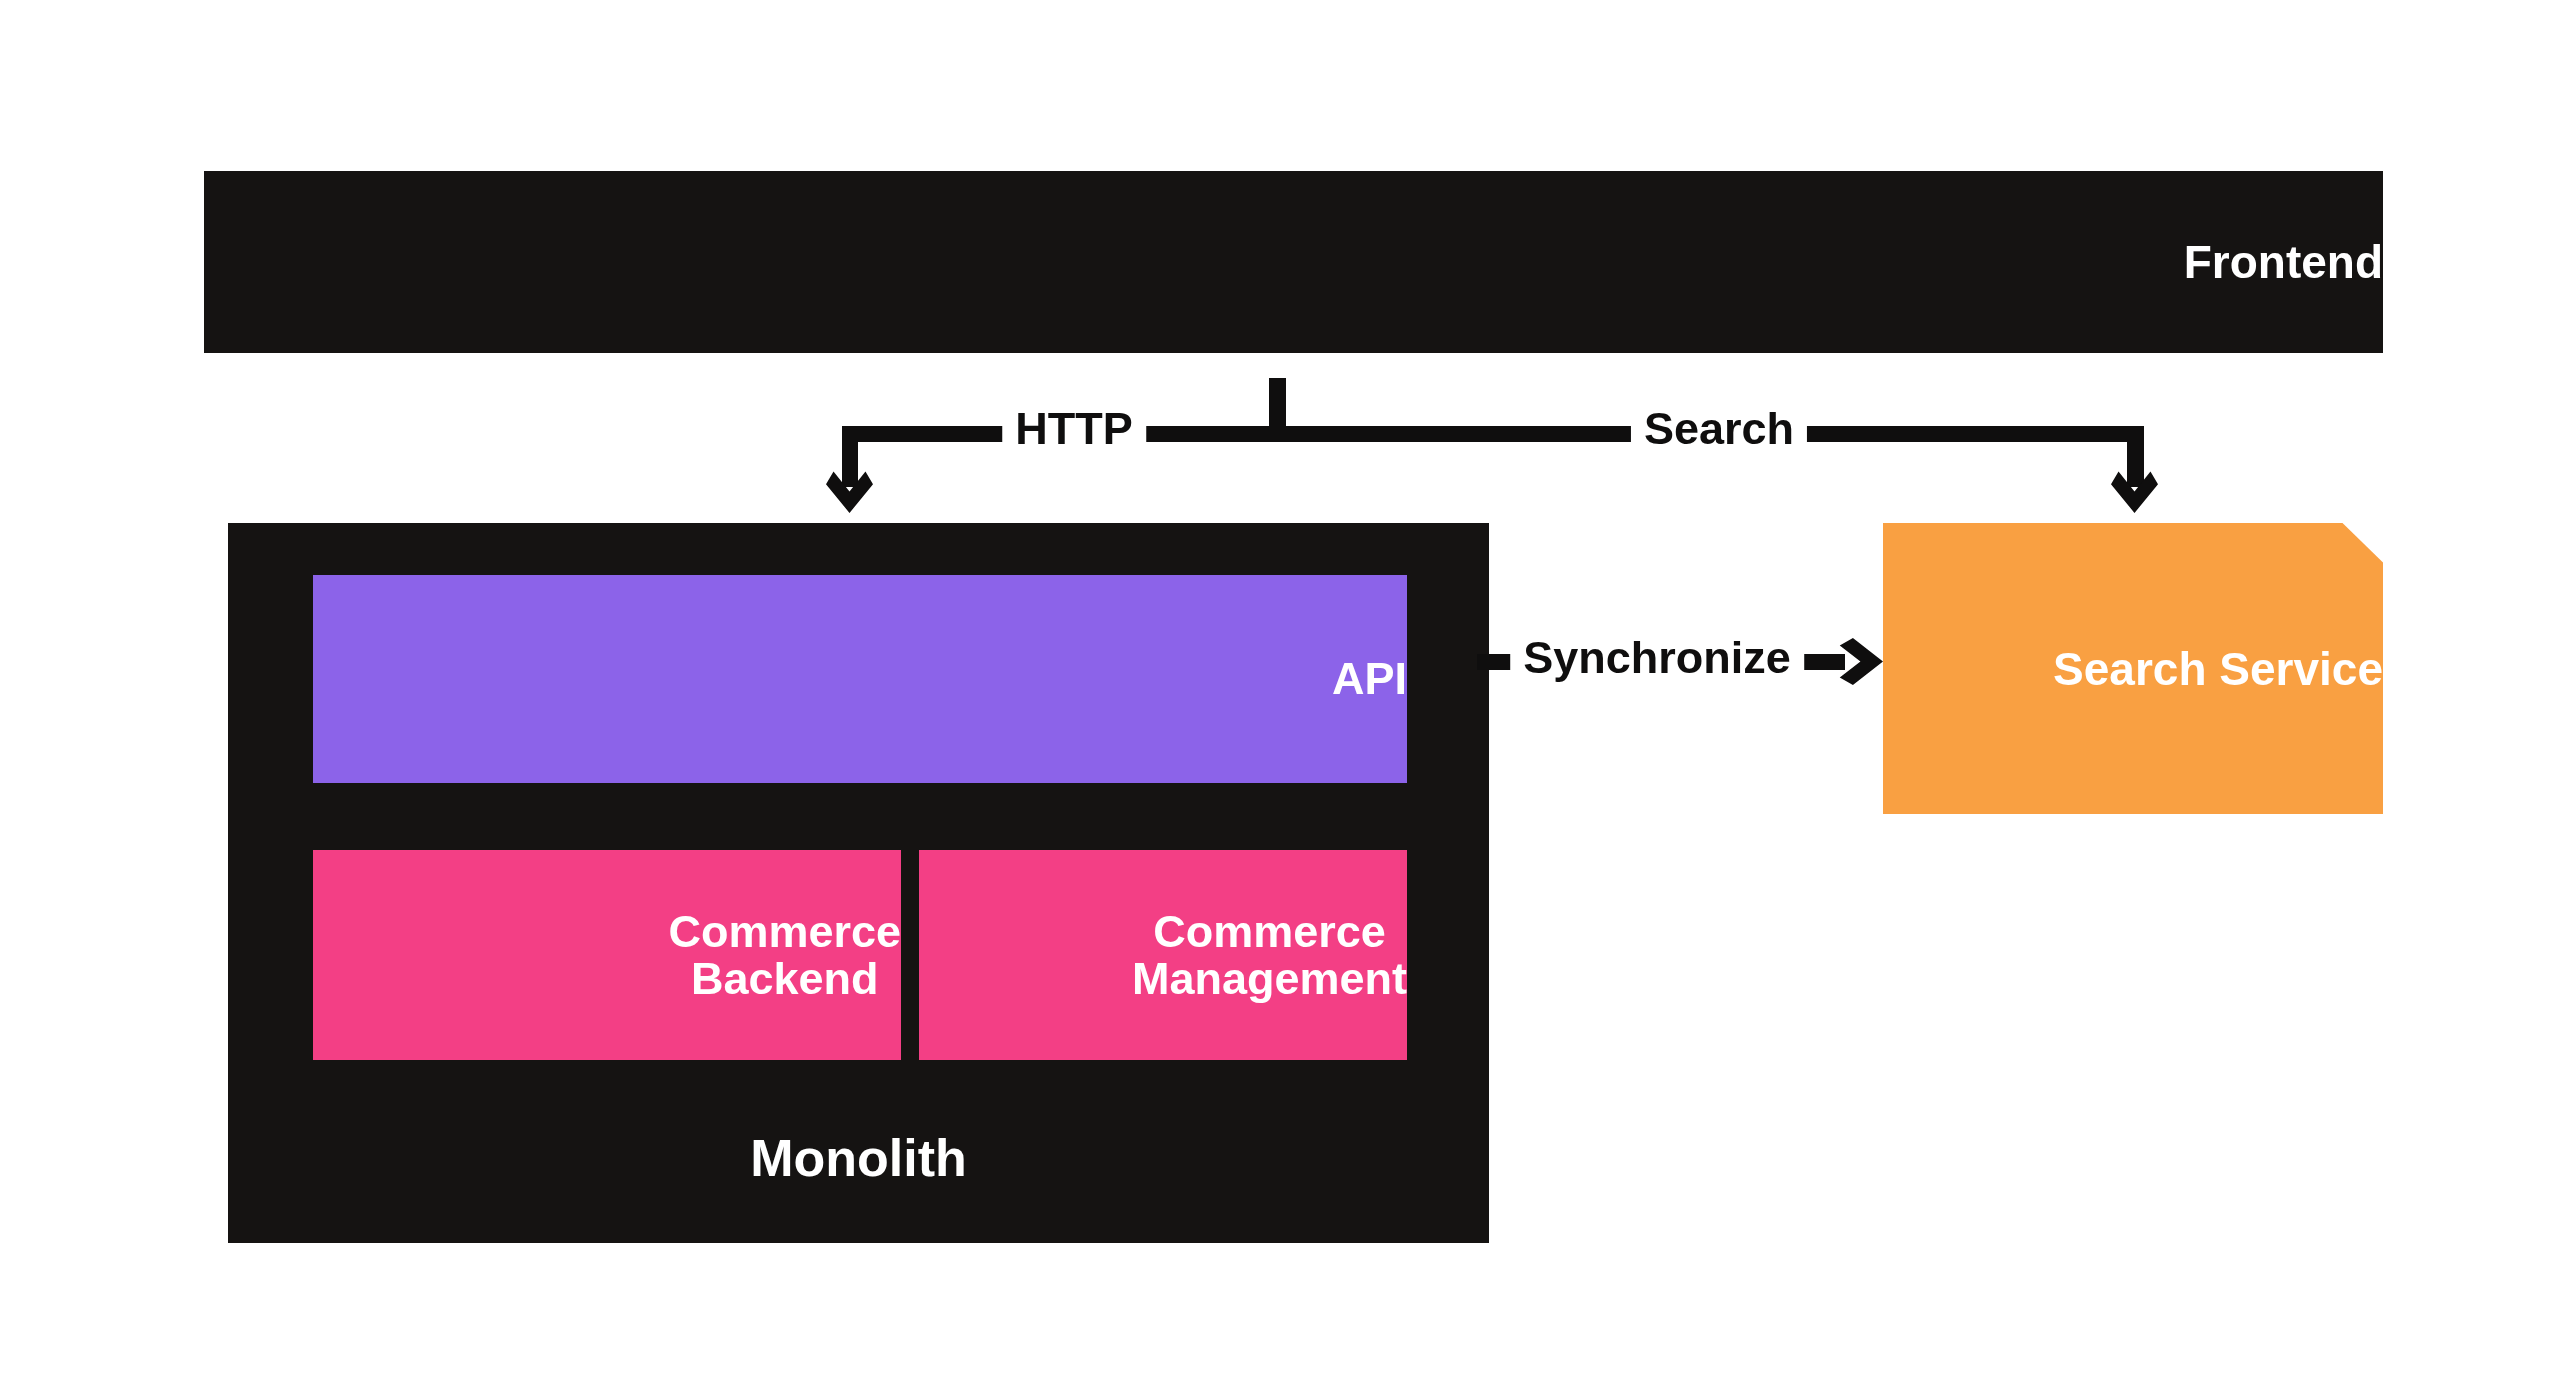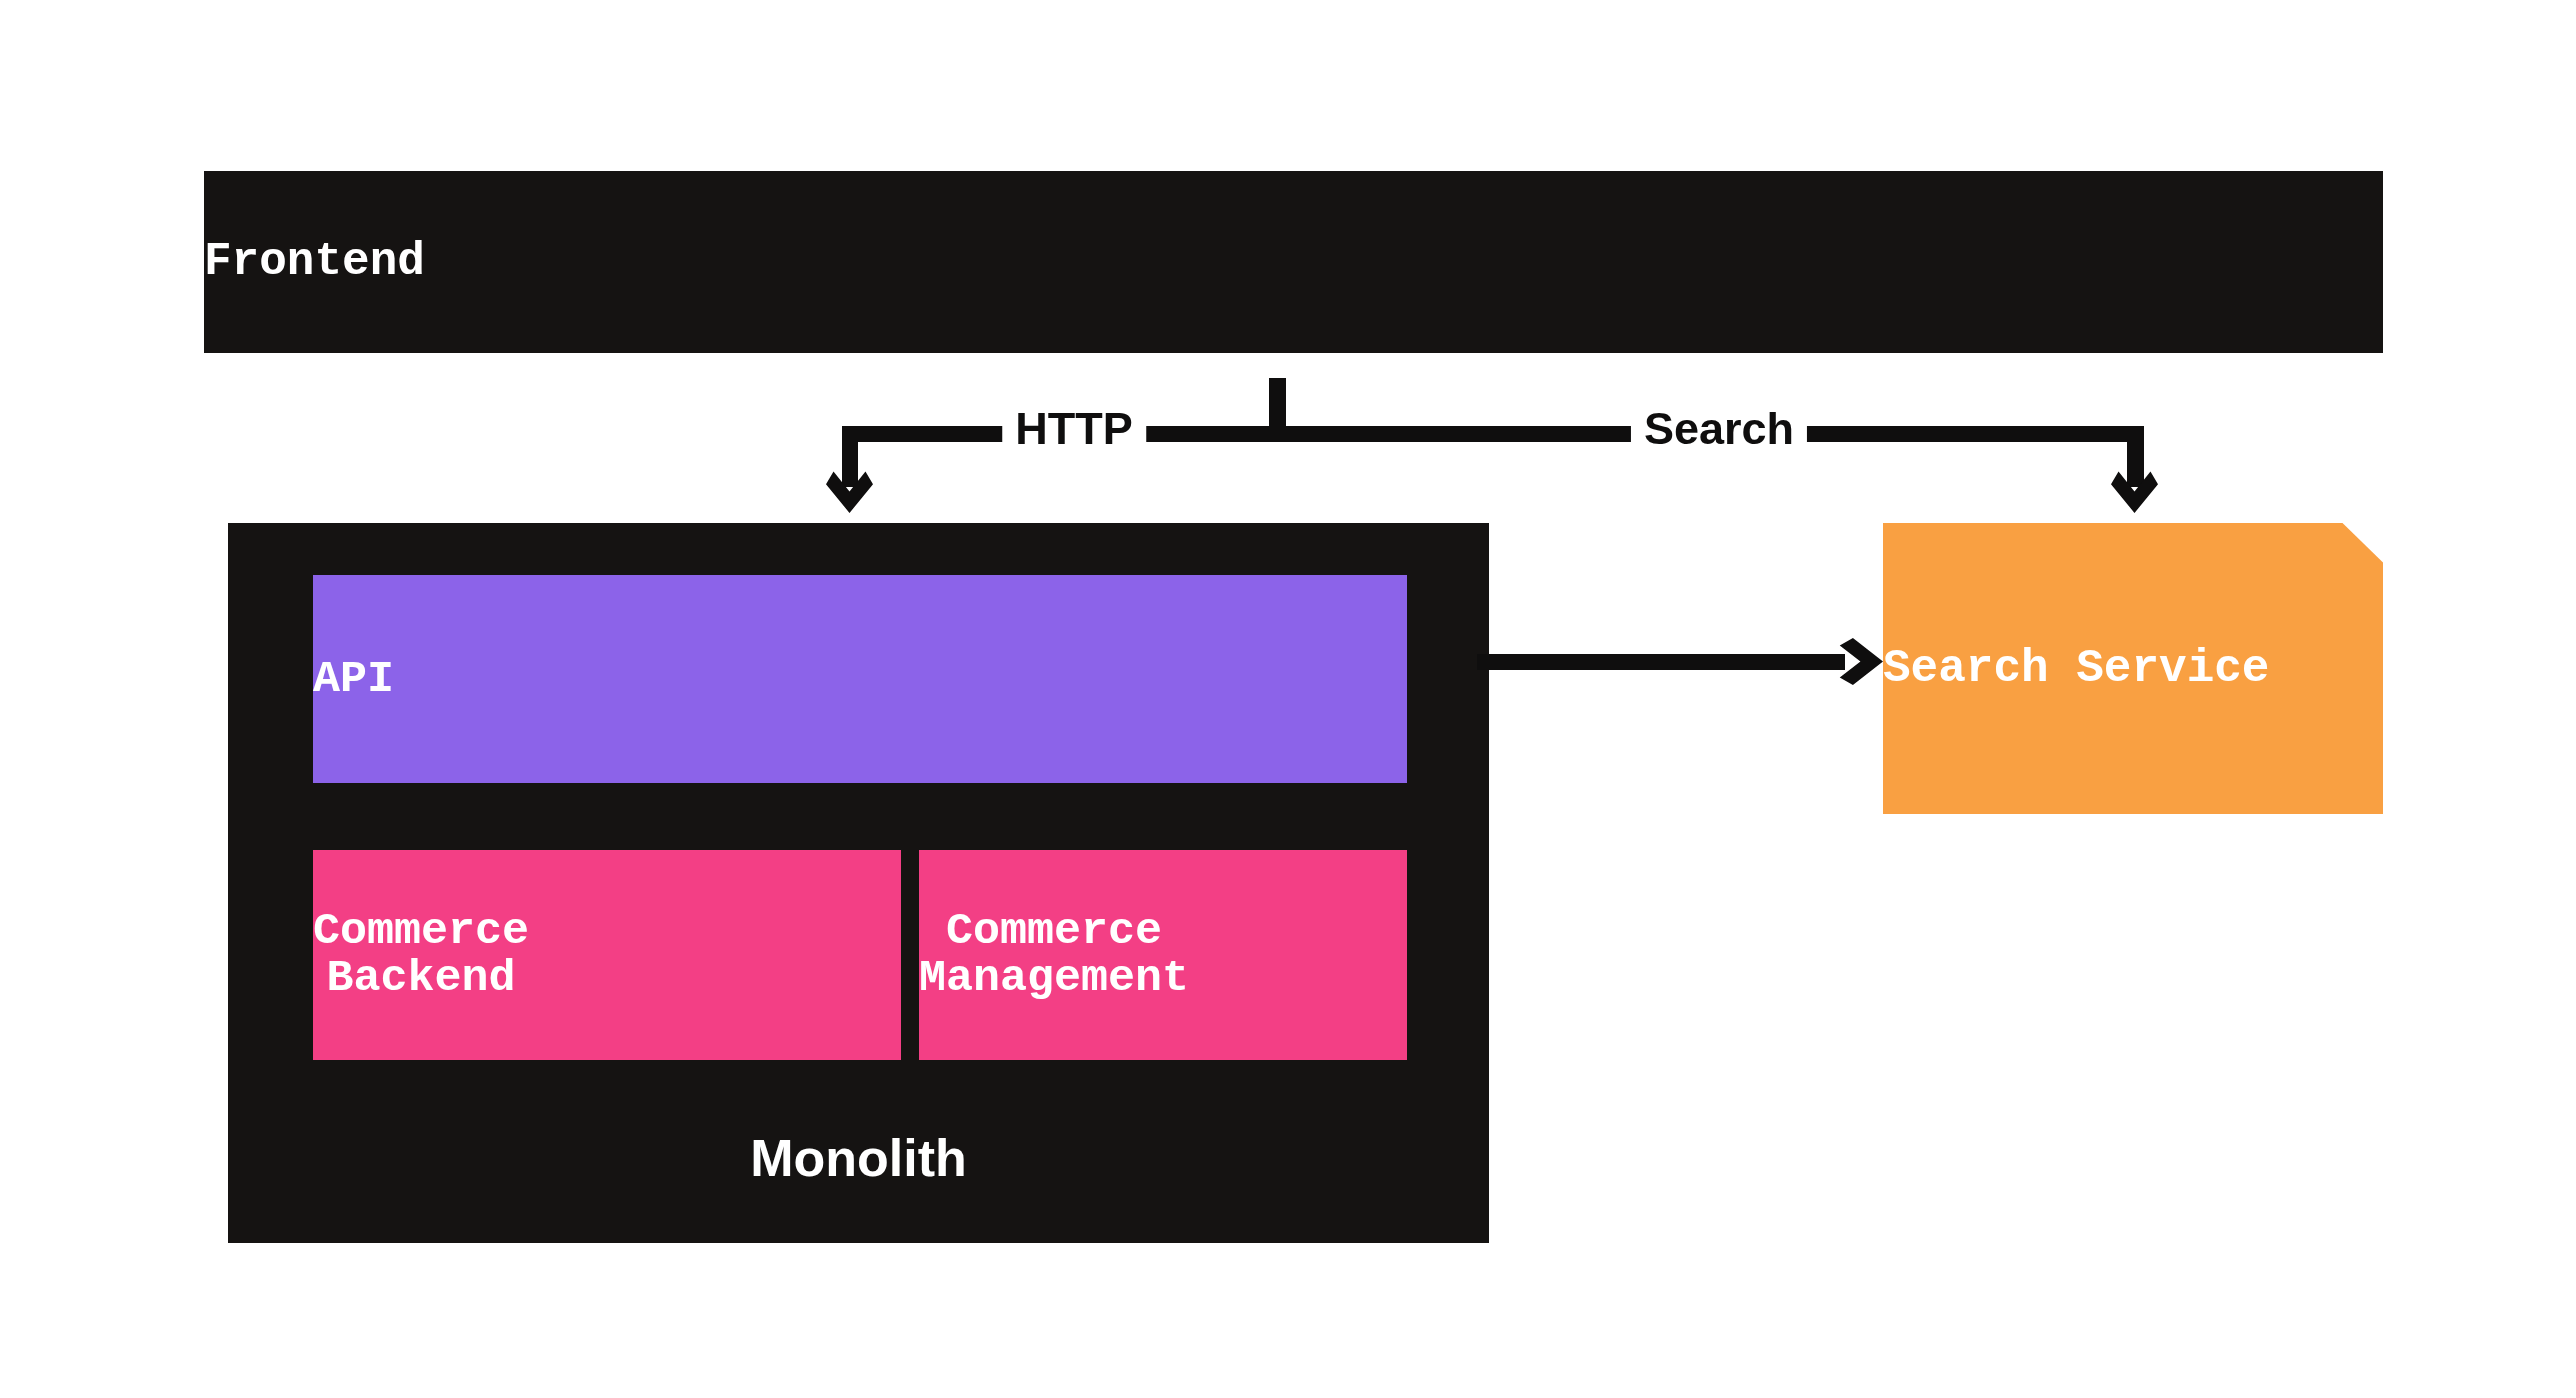--- a/index.html
+++ b/index.html
@@ -7,22 +7,22 @@
     --background:#FFFFFF; --line:#0F0E0E;
   }
   html,body{margin:0;padding:0;background:var(--background);}
   .canvas{
     position:relative; width:2576px; height:1399px; overflow:hidden;
     background:var(--background);
     font-family:"Liberation Sans","DejaVu Sans",sans-serif;
     font-weight:700;
   }
   .abs{position:absolute;}
-  .node{display:flex;align-items:center;justify-content:flex-start;
-        color:#fff;text-align:center;font-family:Liberation Mono, monospace;}
+  .node{display:flex;align-items:center;justify-content:flex-end;
+        color:#fff;text-align:center;}
   
   .frontend{left:204px;top:171px;width:2179px;height:182px;
             background:var(--black);font-size:46px;}
   
   .conn{background:var(--line);z-index:1;}
   .stem{left:1269px;top:378px;width:16.5px;height:63px;}
   .hline{left:842px;top:426px;width:1302px;height:16px;}
   .shaft-left{left:842px;top:426px;width:16px;height:61px;}
   .shaft-right{left:2127px;top:426px;width:16.5px;height:61px;}
   .sync-line{left:1477px;top:654px;width:368px;height:16px;}
@@ -85,19 +85,20 @@
       <span>
         <span>Commerce</span><br>
         <span>Management</span>
       </span>
     </div>
     <div class="abs monolith-label">Monolith</div>
   </div>
 
   <div class="abs conn sync-line"></div>
   <div class="abs arrow-right"></div>
+  <div class="abs linelabel lbl-sync">Synchronize</div>
 
   <div class="abs node search-service">
     <span>Search Service</span>
   </div>
 
 </div>
 
 
 </body></html>

